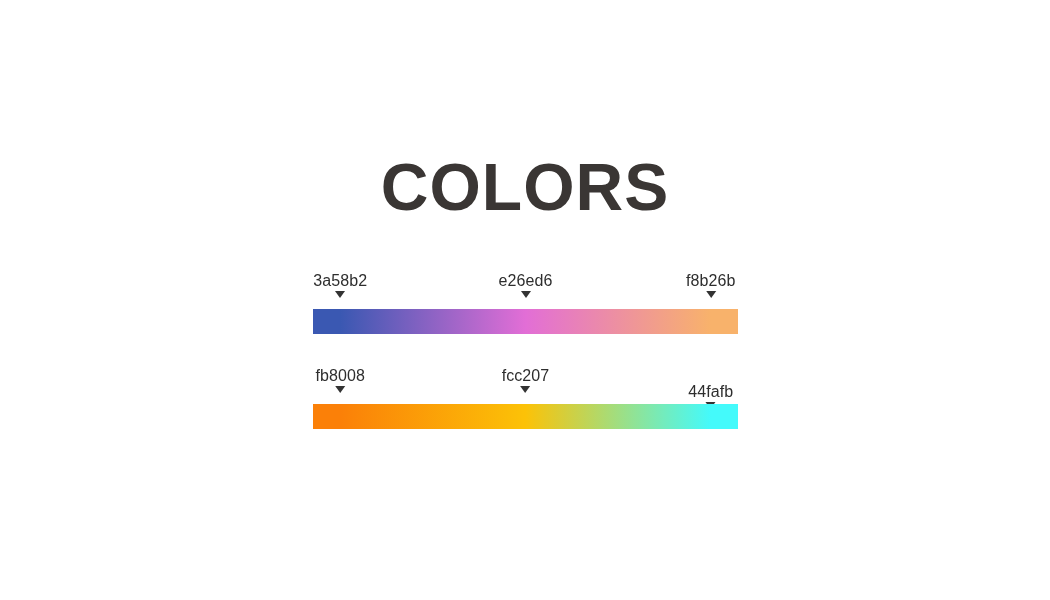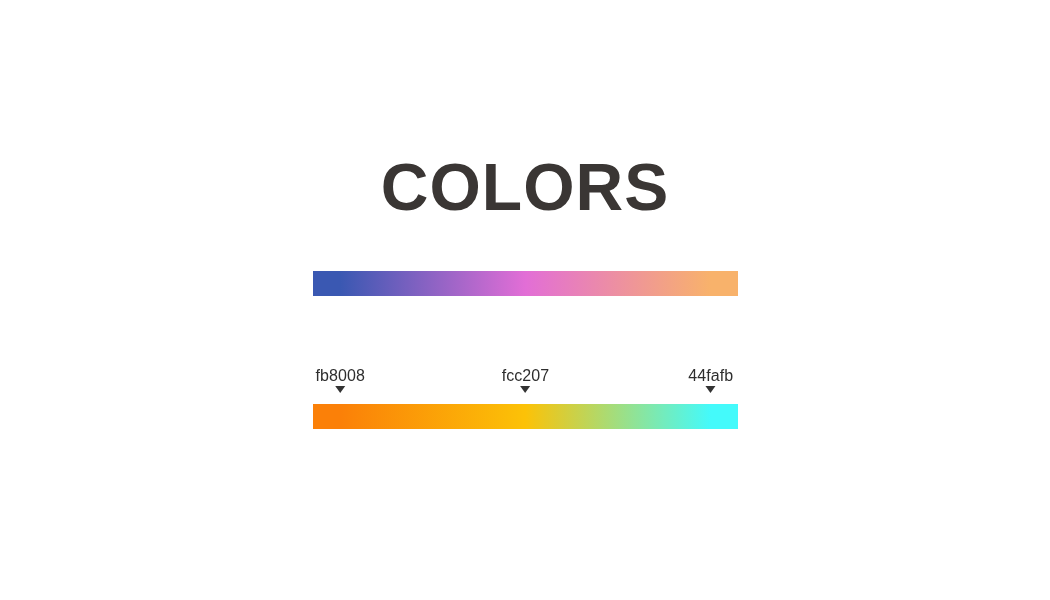--- a/index.html
+++ b/index.html
@@ -86,34 +86,48 @@
   }
 </style>
 </head>
 <body>
 
 <div class="canvas">
 
   <div class="page-title">COLORS</div>
 
   <div class="gradient-group" id="gradient-group-0">
+    <div class="stop-labels">
+      <div class="stop-marker" style="left:6.4%;">
+        <span class="stop-label">3a58b2</span>
+        <span class="stop-arrow-icon"></span>
+      </div>
+      <div class="stop-marker" style="left:50%;">
+        <span class="stop-label">e26ed6</span>
+        <span class="stop-arrow-icon"></span>
+      </div>
+      <div class="stop-marker" style="left:93.6%;">
+        <span class="stop-label">f8b26b</span>
+        <span class="stop-arrow-icon"></span>
+      </div>
+    </div>
     <div class="gradient-bar" style="background: linear-gradient(to right, rgb(58, 88, 178) 0%, rgb(58, 88, 178) 6.4%, rgb(226, 110, 214) 50%, rgb(248, 178, 107) 93.6%, rgb(248, 178, 107) 100%);"></div>
   </div>
 
   <div class="gradient-group" id="gradient-group-1">
     <div class="stop-labels">
       <div class="stop-marker" style="left:6.4%;text-align:right;">
         <span class="stop-label">fb8008</span>
         <span class="stop-arrow-icon"></span>
       </div>
       <div class="stop-marker" style="left:50%;">
         <span class="stop-label">fcc207</span>
         <span class="stop-arrow-icon"></span>
       </div>
-      <div class="stop-marker" style="left:93.6%;">
+      <div class="stop-marker" style="left:93.6%;margin-top:16px;">
         <span class="stop-label">44fafb</span>
         <span class="stop-arrow-icon"></span>
       </div>
     </div>
     <div class="gradient-bar" style="background: linear-gradient(to right, rgb(251, 128, 8) 0%, rgb(251, 128, 8) 6.4%, rgb(252, 194, 7) 50%, rgb(68, 250, 251) 93.6%, rgb(68, 250, 251) 100%);"></div>
   </div>
 
 </div>
 
 </body></html>

